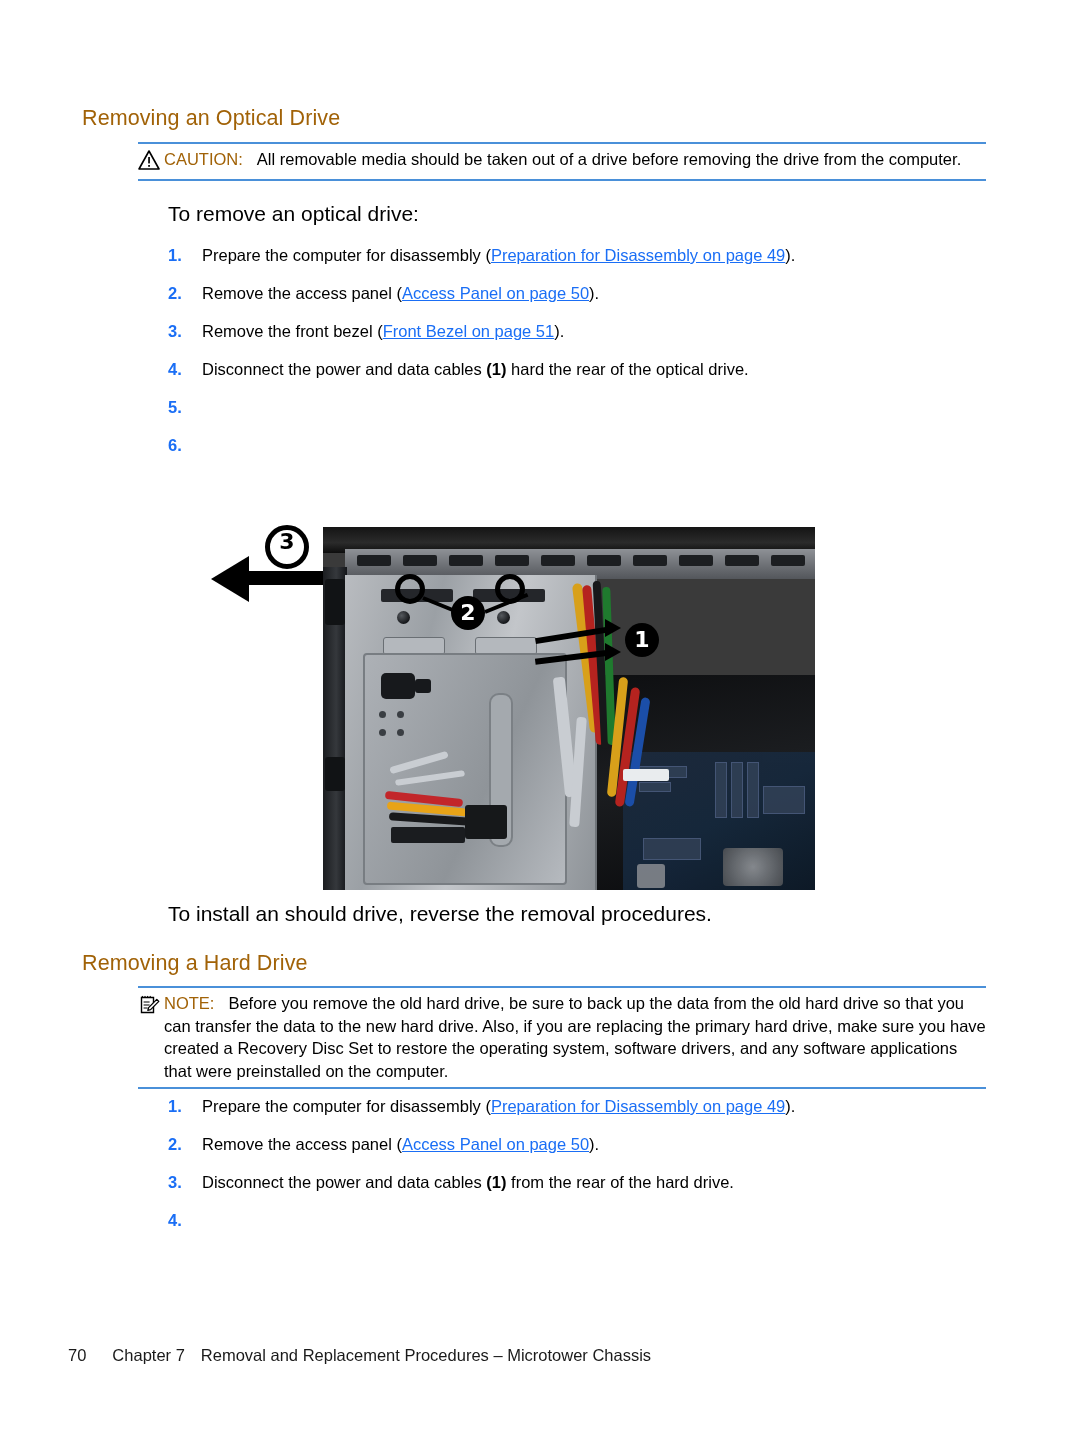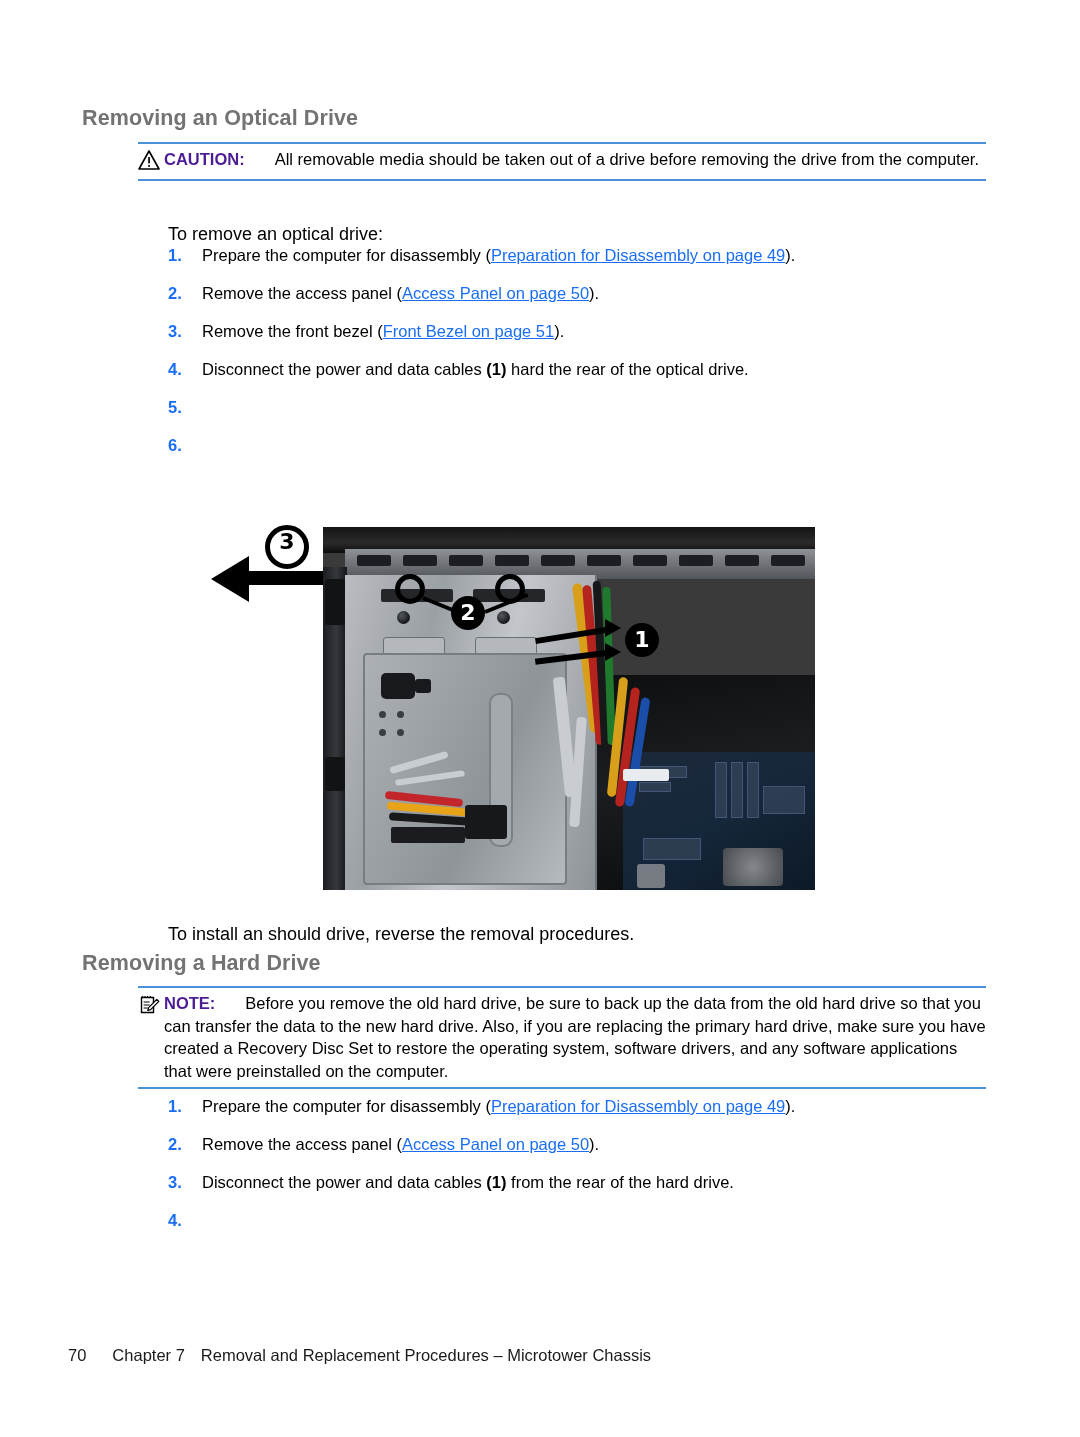--- a/index.html
+++ b/index.html
@@ -17,22 +17,22 @@
     height: 1437px;
     background: #ffffff;
     overflow: hidden;
   }
 
   
   .section-heading {
     position: absolute;
     left: 82px;
     font-size: 21.5px;
-    font-weight: bold;
-    color: #737373;
+    font-weight: normal;
+    color: #a16207;
     letter-spacing: 0.1px;
     white-space: nowrap;
   }
   #heading-optical { top: 106px; }
   #heading-hard    { top: 951px; }
 
   
   .admonition {
     position: absolute;
     left: 138px;
@@ -55,36 +55,35 @@
     padding-top: 2px;
   }
   .adm-text {
     flex: 1 1 auto;
     font-size: 16.5px;
     line-height: 22.5px;
     color: #000;
     text-align: left;
   }
   .adm-label {
-    color: #4c1d95;
-    font-weight: bold;
-    margin-right: 30px;
+    color: #a16207;
+    font-weight: normal;
+    margin-right: 14px;
   }
   #caution-block { top: 142px; }
   #note-block    { top: 986px; }
 
   
   .para {
     position: absolute;
     left: 168px;
-    font-size: 18px;
+    font-size: 21px;
     line-height: 22px;
     color: #000;
     white-space: nowrap;
-    margin-top: 20px;
   }
   #para-to-remove  { top: 203px; }
   #para-to-install { top: 903px; }
 
   
   .steplist {
     position: absolute;
     left: 168px;
     width: 830px;
   }

